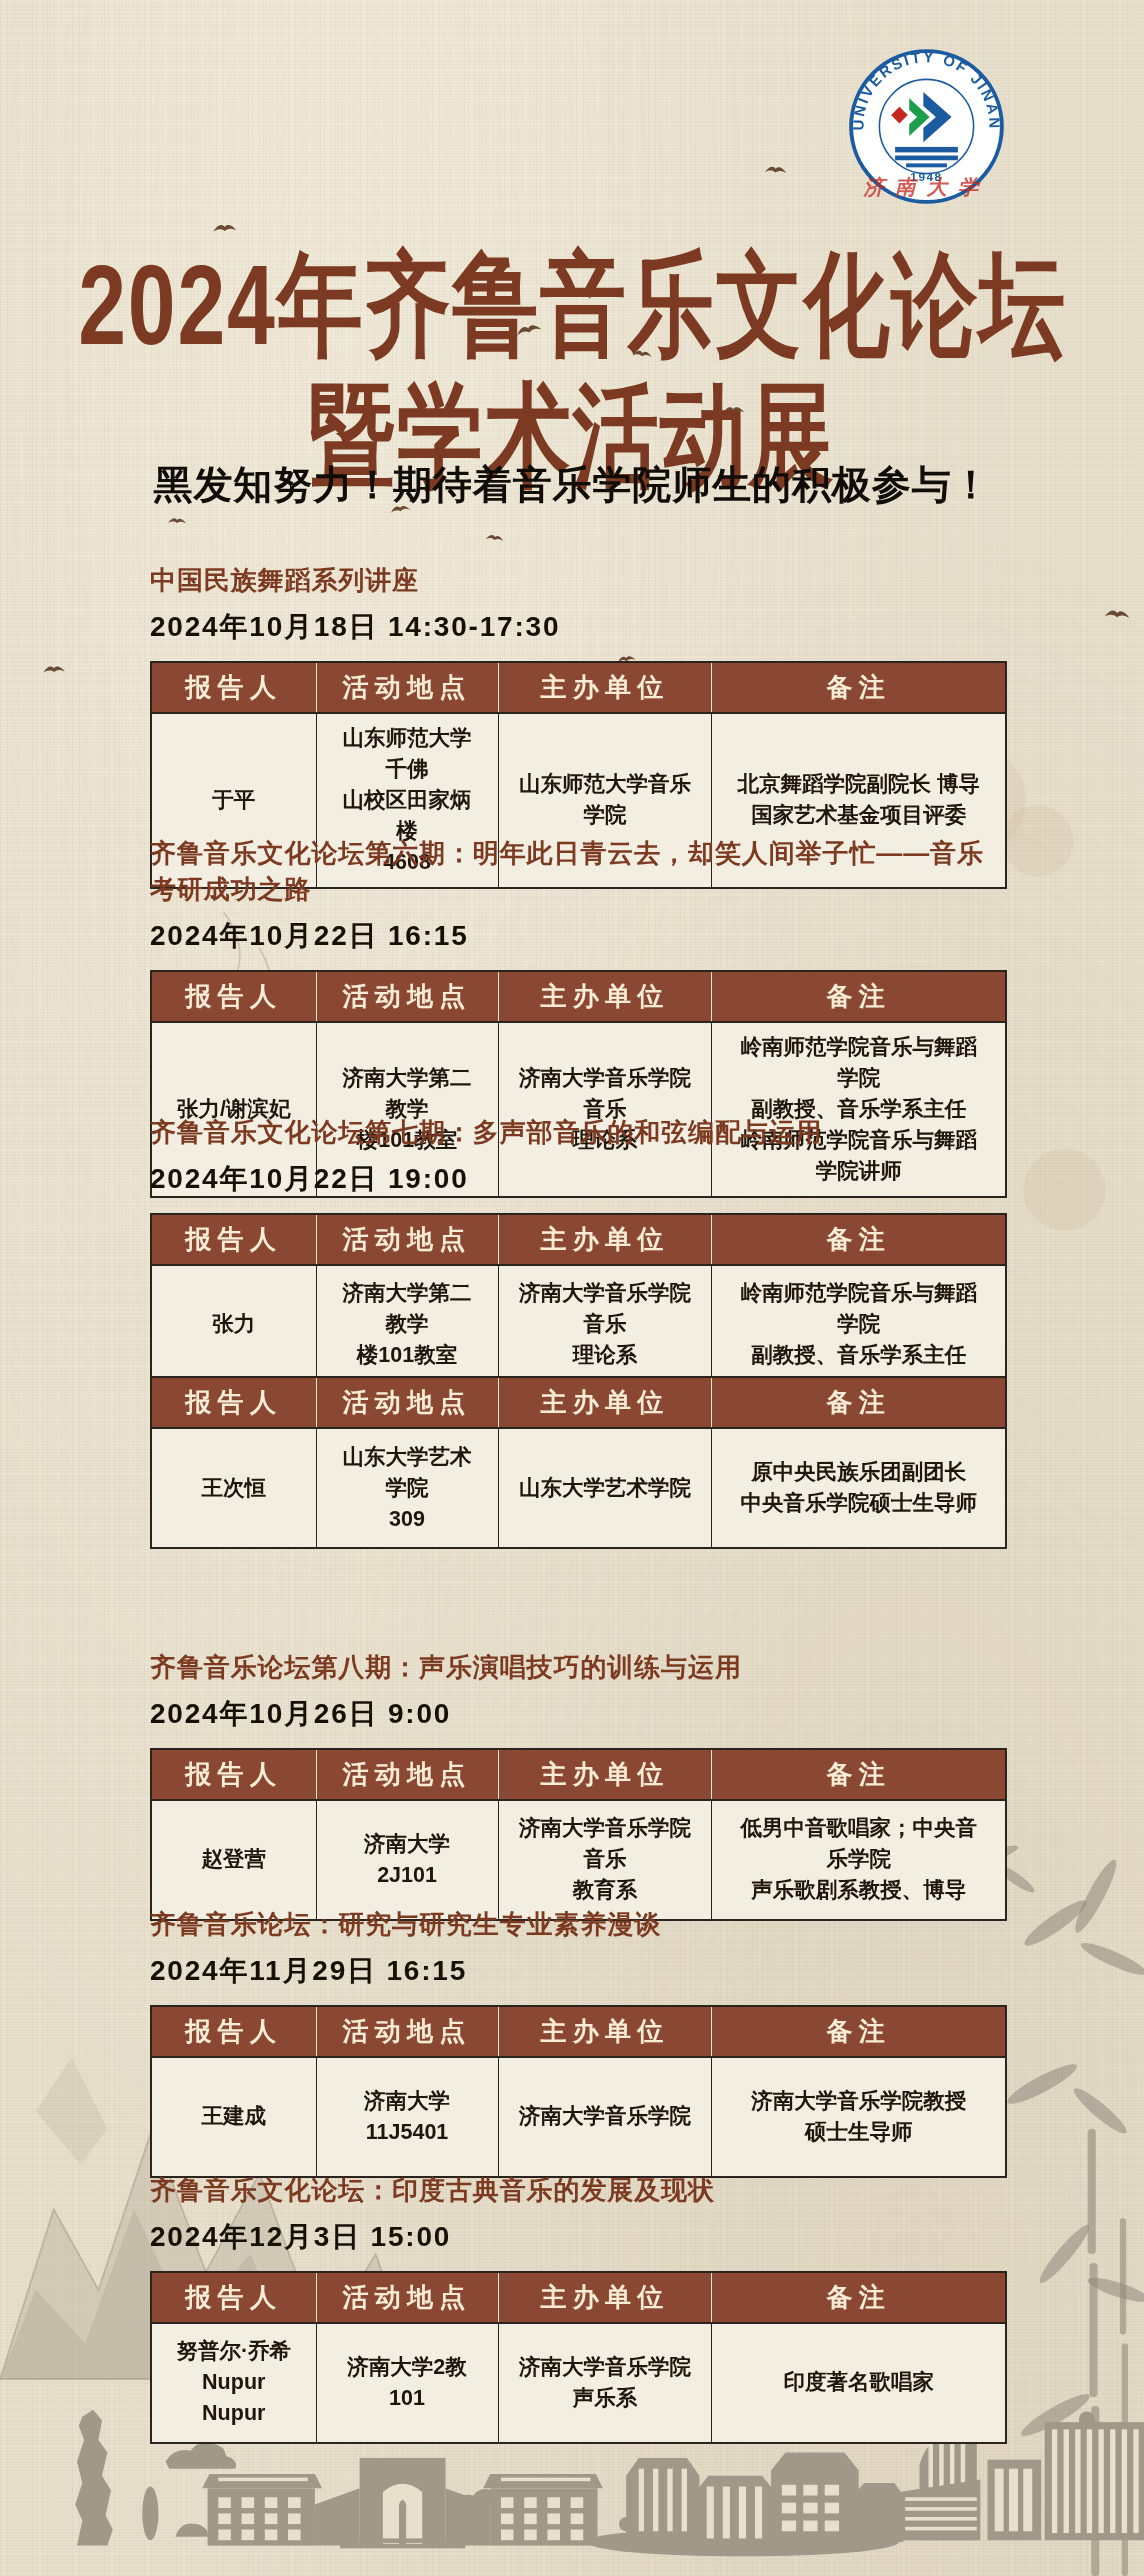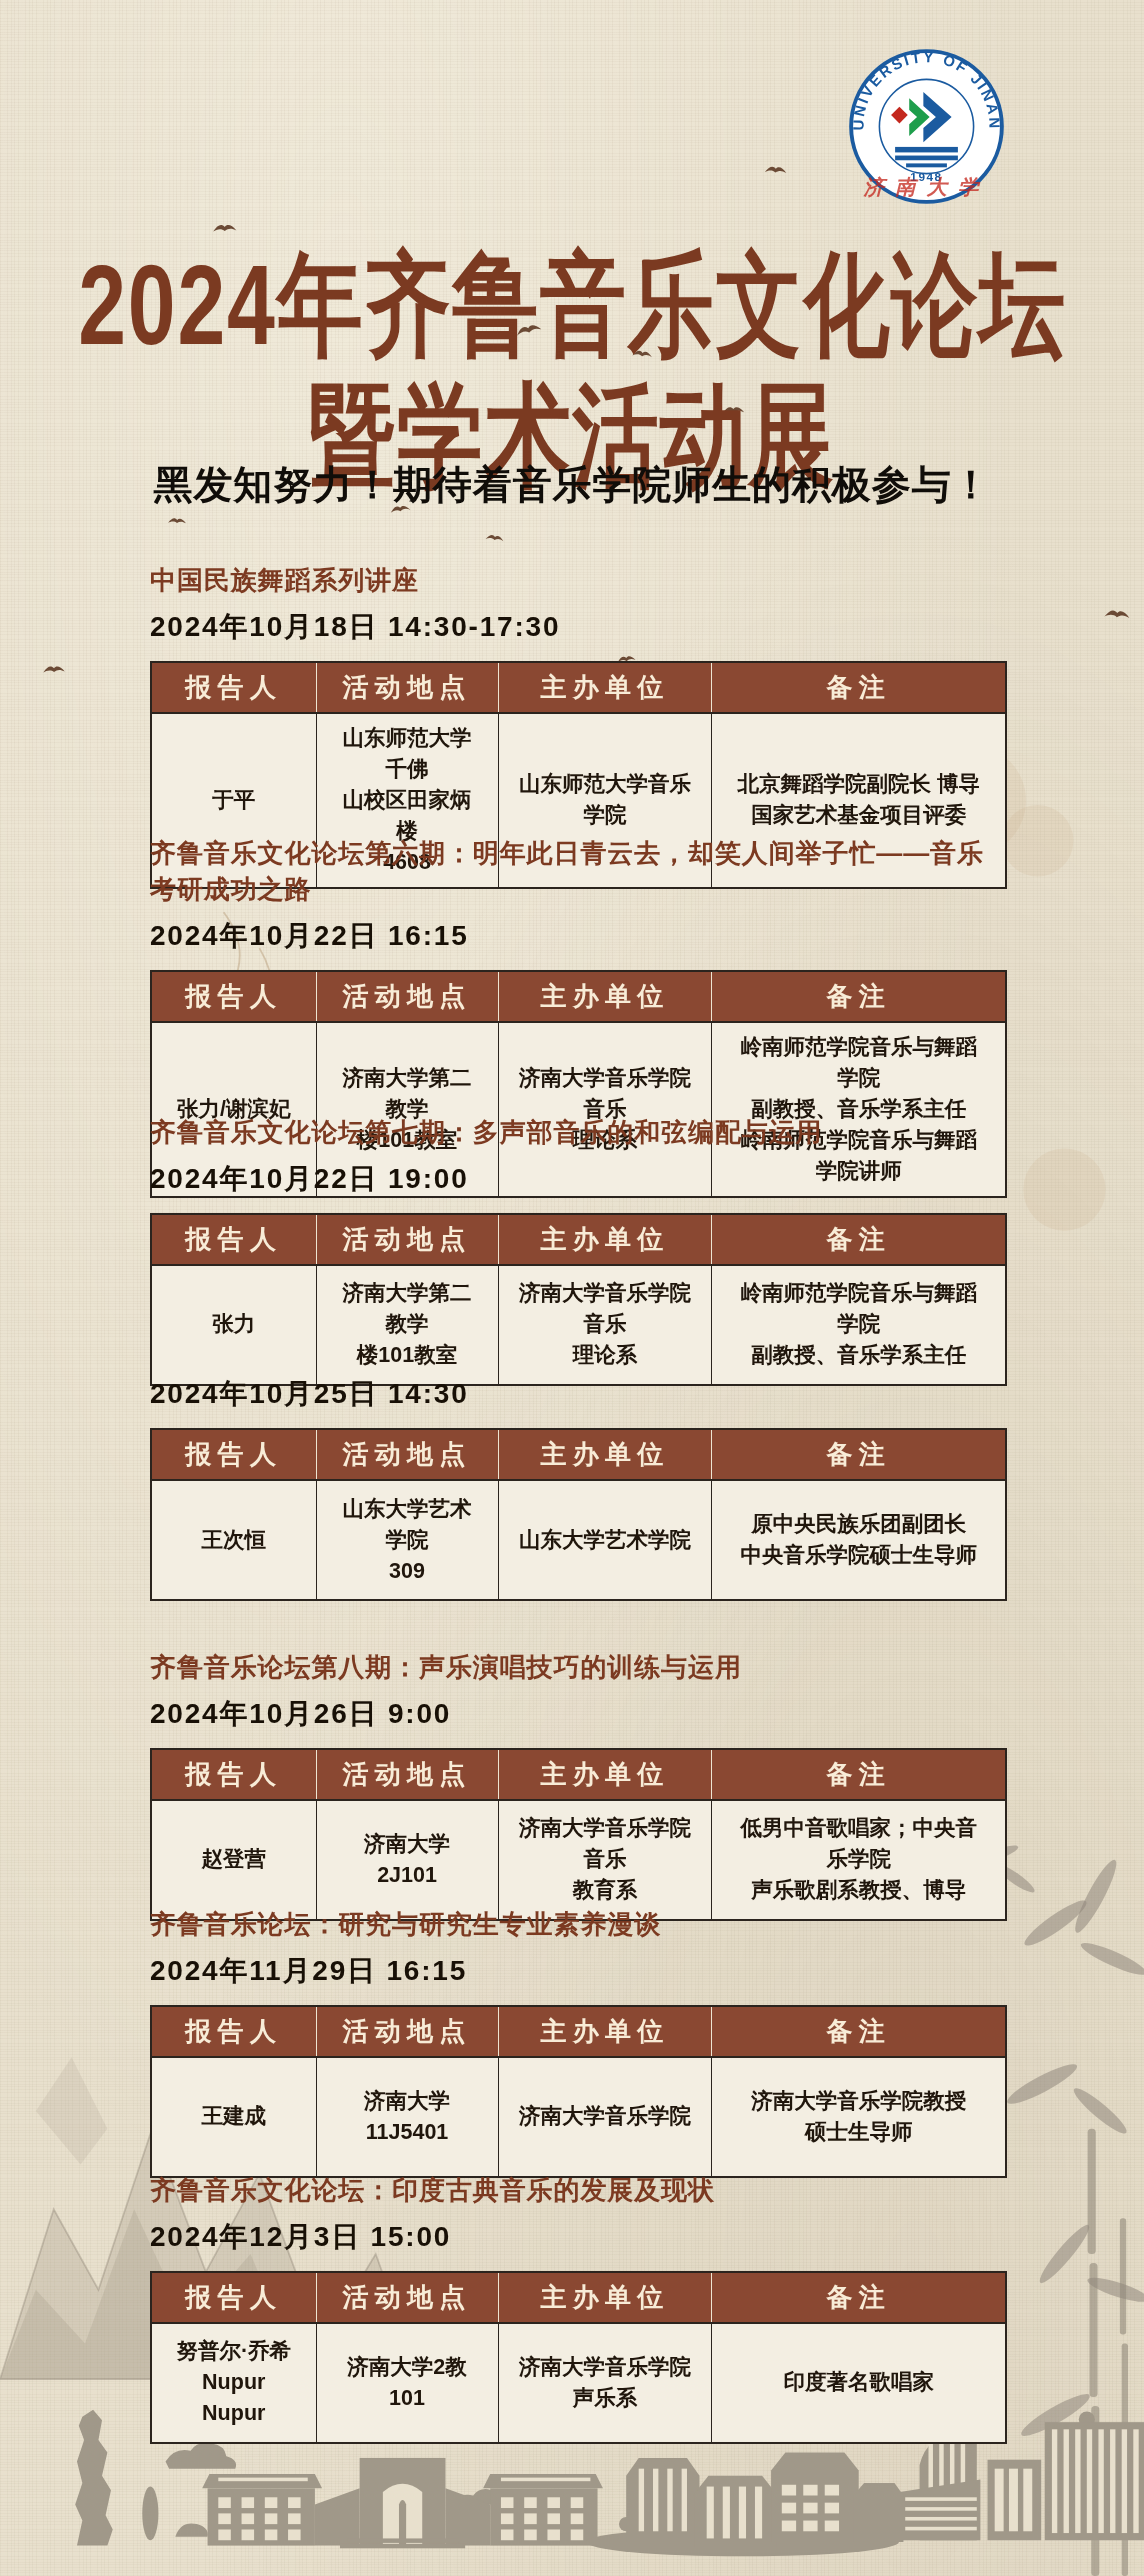--- a/index.html
+++ b/index.html
@@ -354,21 +354,20 @@
       <td>济南大学音乐学院音乐
 理论系</td>
       <td>岭南师范学院音乐与舞蹈学院
 副教授、音乐学系主任</td>
     </tr>
       </tbody>
   </table>
 </section>
 
 <section class="section s4">
-  <div class="sec-date">2024年10月25日  14:30</div>
   <table class="sched">
     <colgroup>
         <col class="c1">
         <col class="c2">
         <col class="c3">
         <col class="c4">
       </colgroup>
     <thead>
         <tr>
       <th>报告人</th>

